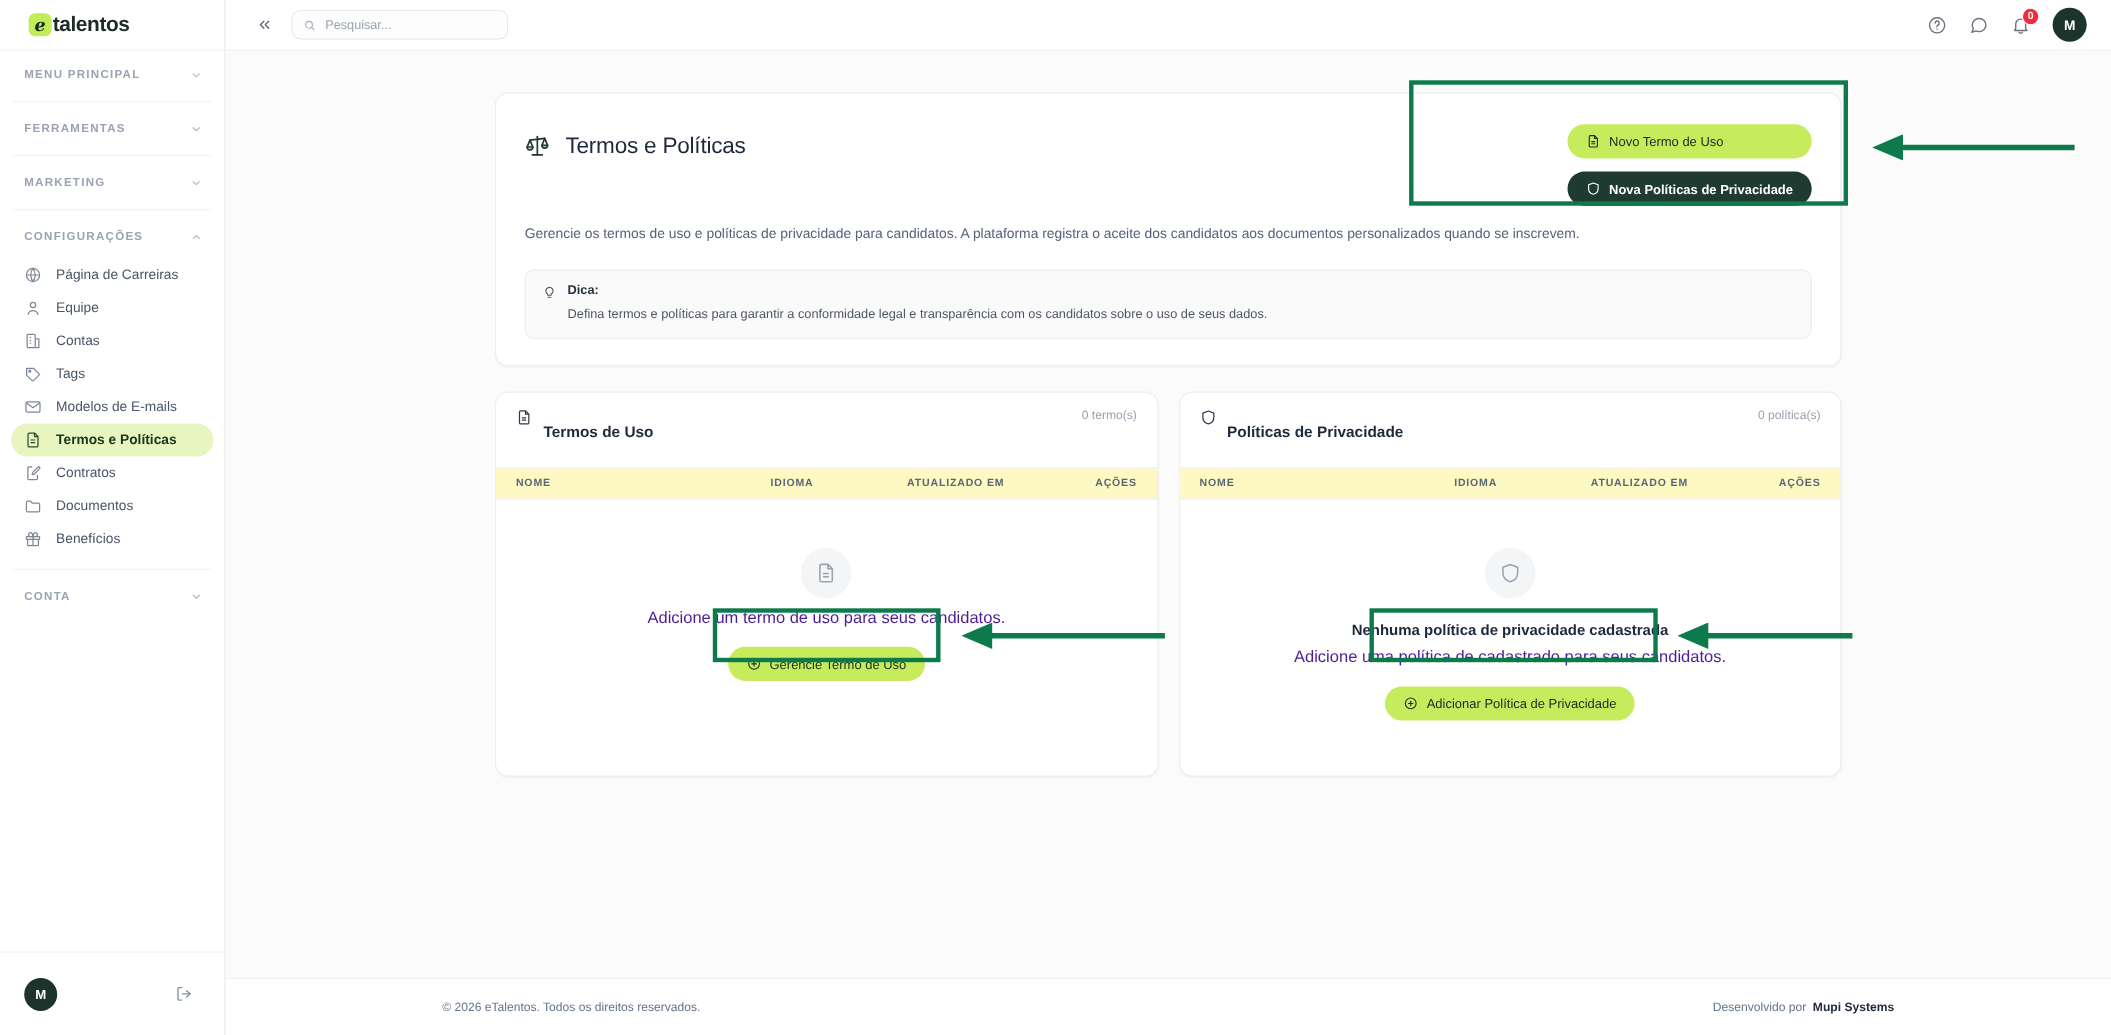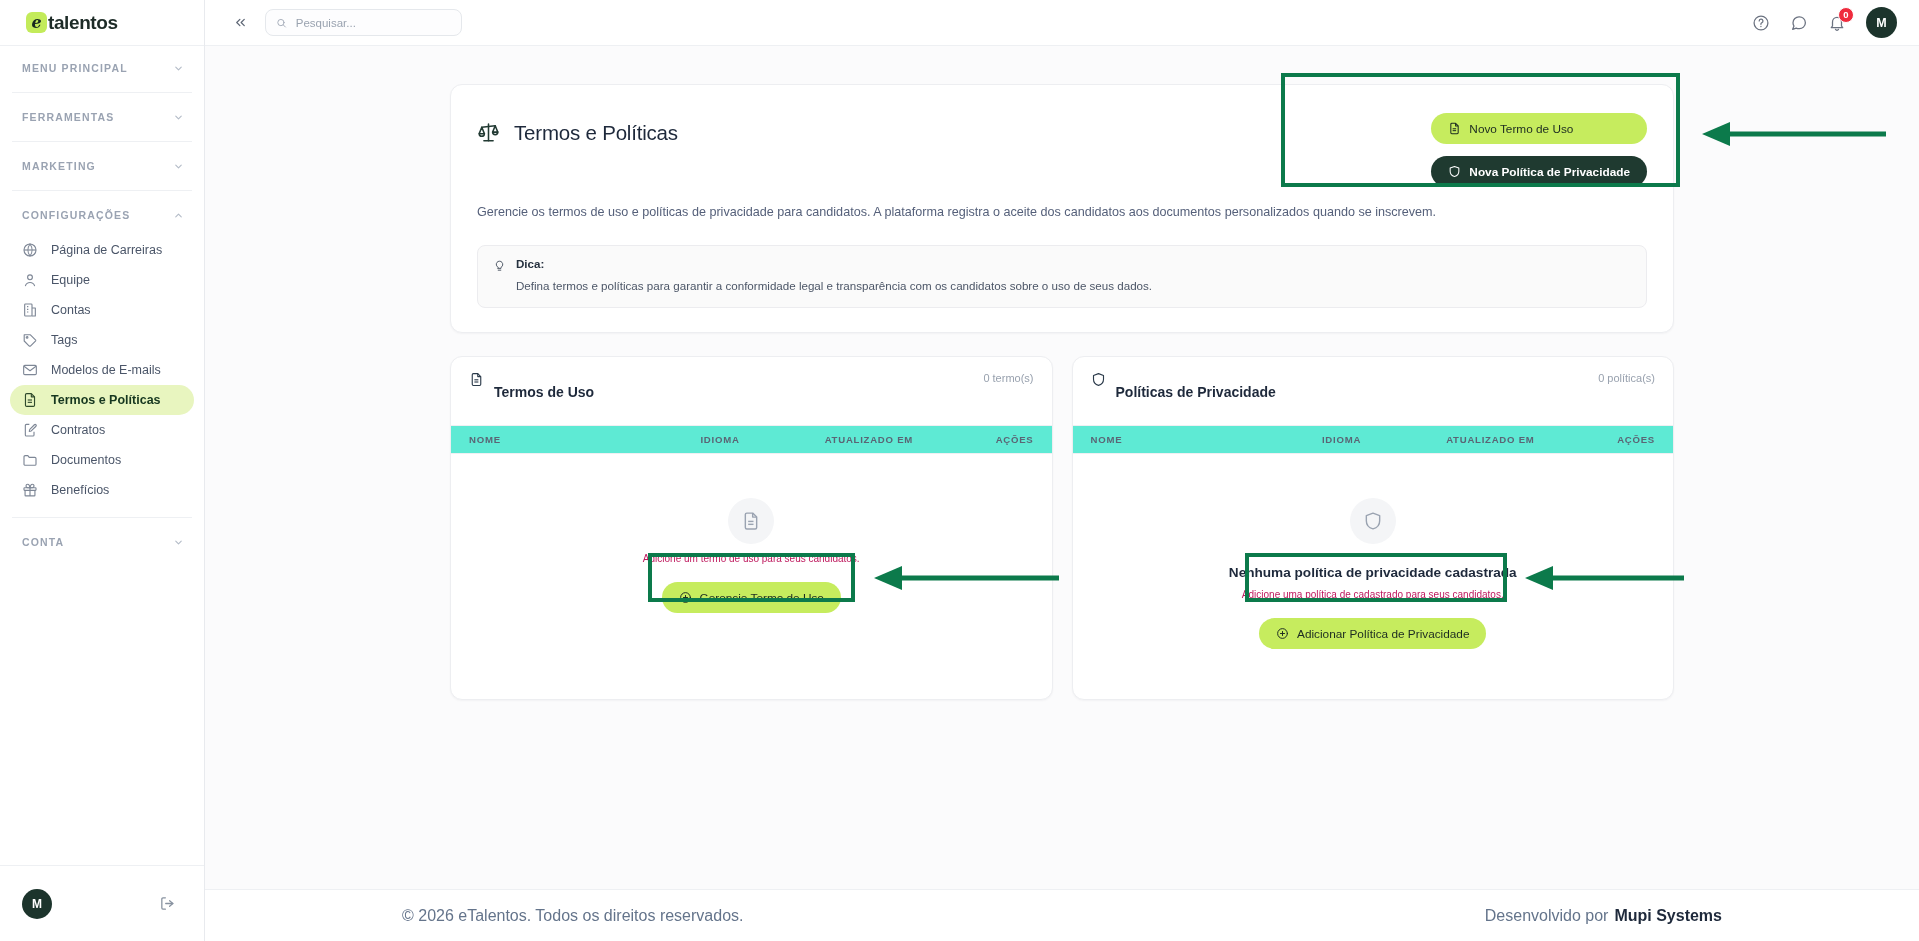--- a/index.html
+++ b/index.html
@@ -172,49 +172,49 @@
 
   .panel-head {
     display: flex; align-items: flex-start; padding: 15px 18px 14px 18px;
   }
   .panel-head .ph-ic { width: 15px; height: 15px; color: #2b3a4a; flex:0 0 15px; display:block; }
   .panel-title { font-size: 14px; font-weight: 600; color: #1e293b; margin-left: 10px; }
   .panel-count { margin-left: auto; font-size: 11px; color: #98a1ae; }
 
   .tbl-head {
     display: flex; align-items: center;
-    background: #5eead4; border-top: 1px solid #eff0f3; border-bottom: 1px solid #eff0f3;
+    background: #fef9c3; border-top: 1px solid #eff0f3; border-bottom: 1px solid #eff0f3;
     height: 29px; padding: 0 18px;
     font-size: 9.6px; font-weight: 700; letter-spacing: .75px; color: #5a6575;
     text-transform: uppercase;
   }
   .th-nome { flex: 0 0 41%; }
   .th-idioma { flex: 0 0 22%; }
   .th-atual { flex: 1 1 auto; }
   .th-acoes { flex: 0 0 auto; text-align: right; }
 
   .empty { padding: 44px 0 50px 0; text-align: center; }
   .empty-circle {
     width: 46px; height: 46px; border-radius: 50%; background: #f4f5f7;
     margin: 0 auto; display: flex; align-items: center; justify-content: center;
   }
   .empty-circle svg { width: 20px; height: 20px; color: #9aa3b1; display:block; }
   .empty-title { margin-top: 21px; font-size: 13.6px; font-weight: 700; color: #1e293b; }
-  .empty-sub { margin-top: 9px; font-size: 10px; color: #be185d; }
+  .empty-sub { margin-top: 9px; font-size: 15px; color: #4c1d95; }
   .empty-btn-row { margin-top: 18px; display: flex; justify-content: center; }
 
   
   .footer {
     height: 52px; flex: 0 0 52px; background: #ffffff;
     border-top: 1px solid #eef0f3;
     display: flex; align-items: center; padding: 0 0;
   }
   .footer-inner {
     width: 1320px; margin: 0 auto; display: flex; align-items: center;
-    font-size: 16px; color: #64748b;
+    font-size: 11px; color: #64748b;
   }
   .footer-right { margin-left: auto; display: flex; gap: 6px; align-items: center; padding-left: 48px; }
   .footer-strong { font-weight: 700; color: #1e293b; }
 
   
   .overlay { position: absolute; inset: 0; pointer-events: none; }
   .anno-box { position: absolute; border: 4px solid #0c7a4b; }
   .anno-arrow { position: absolute; height: 24px; }
   .anno-arrow svg { display: block; width: 100%; height: 100%; }
 </style>
@@ -429,21 +429,21 @@
                     <polyline points="14 2.5 14 7.3 18.8 7.3"></polyline>
                     <line x1="8.6" y1="12.5" x2="15" y2="12.5"></line>
                     <line x1="8.6" y1="16" x2="15" y2="16"></line>
                   </svg>
                 <span>Novo Termo de Uso</span>
               </button>
               <button class="btn btn-dark">
                 <svg viewBox="0 0 24 24" fill="none" stroke="currentColor" stroke-width="1.9" stroke-linejoin="round">
                     <path d="M12 2.6 20 5.6v6.1c0 4.9-3.3 8.6-8 9.7-4.7-1.1-8-4.8-8-9.7V5.6z"></path>
                   </svg>
-                <span>Nova Política de Privacidade</span>
+                <span>Nova Políticas de Privacidade</span>
               </button>
             </div>
           </div>
 
           <p class="hero-desc">Gerencie os termos de uso e políticas de privacidade para candidatos. A plataforma registra o aceite dos candidatos aos documentos personalizados quando se inscrevem.</p>
 
           <div class="tip">
             <svg class="bulb" viewBox="0 0 24 24" fill="none" stroke="currentColor" stroke-width="1.8" stroke-linecap="round" stroke-linejoin="round">
                 <path d="M9.2 15.4a6 6 0 1 1 5.6 0v1.9H9.2z"></path>
                 <line x1="9.6" y1="20.6" x2="14.4" y2="20.6"></line>

